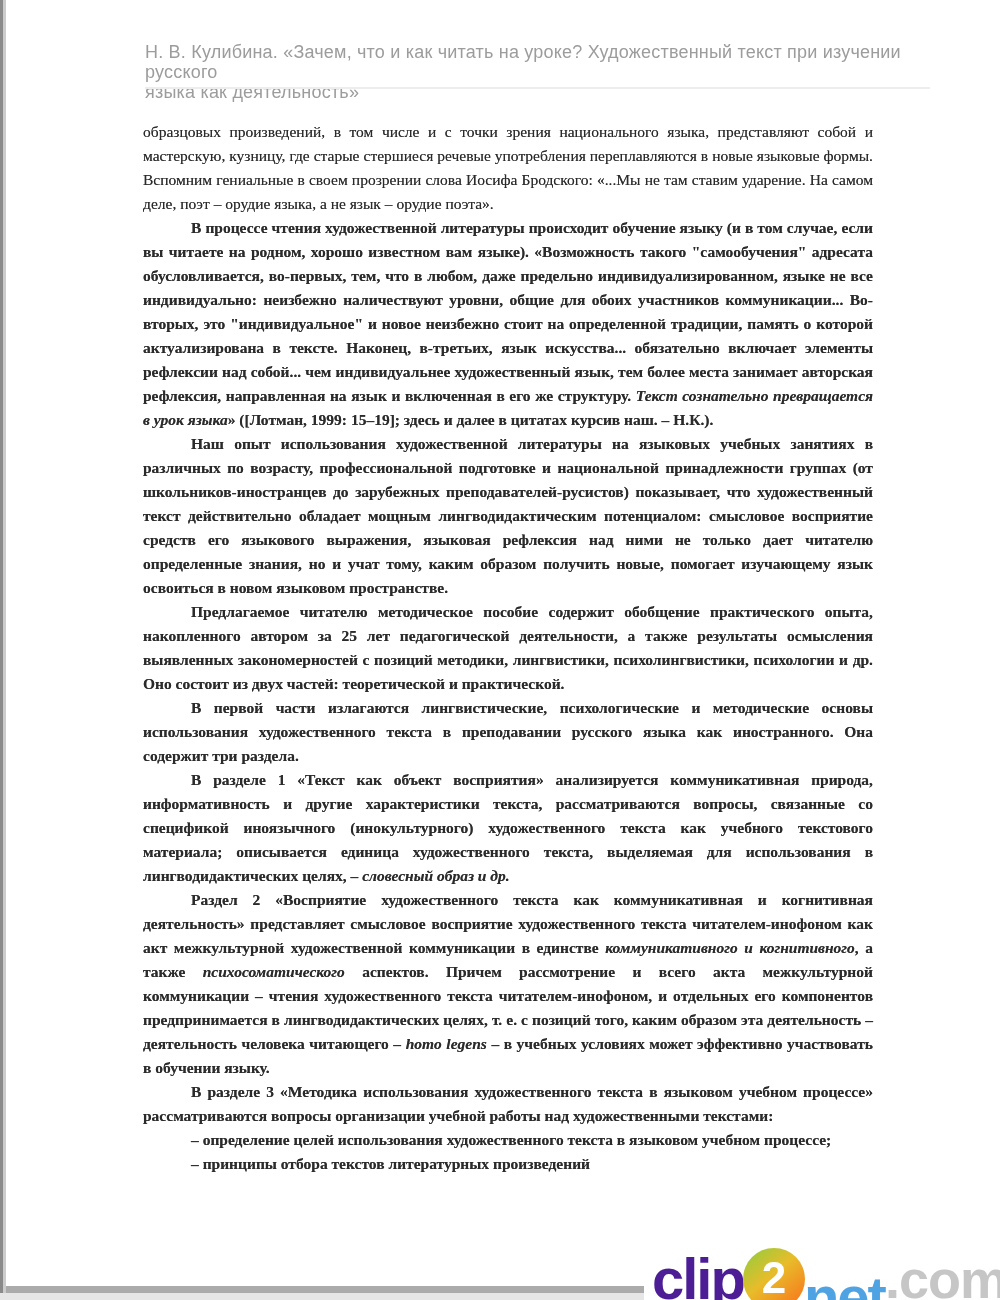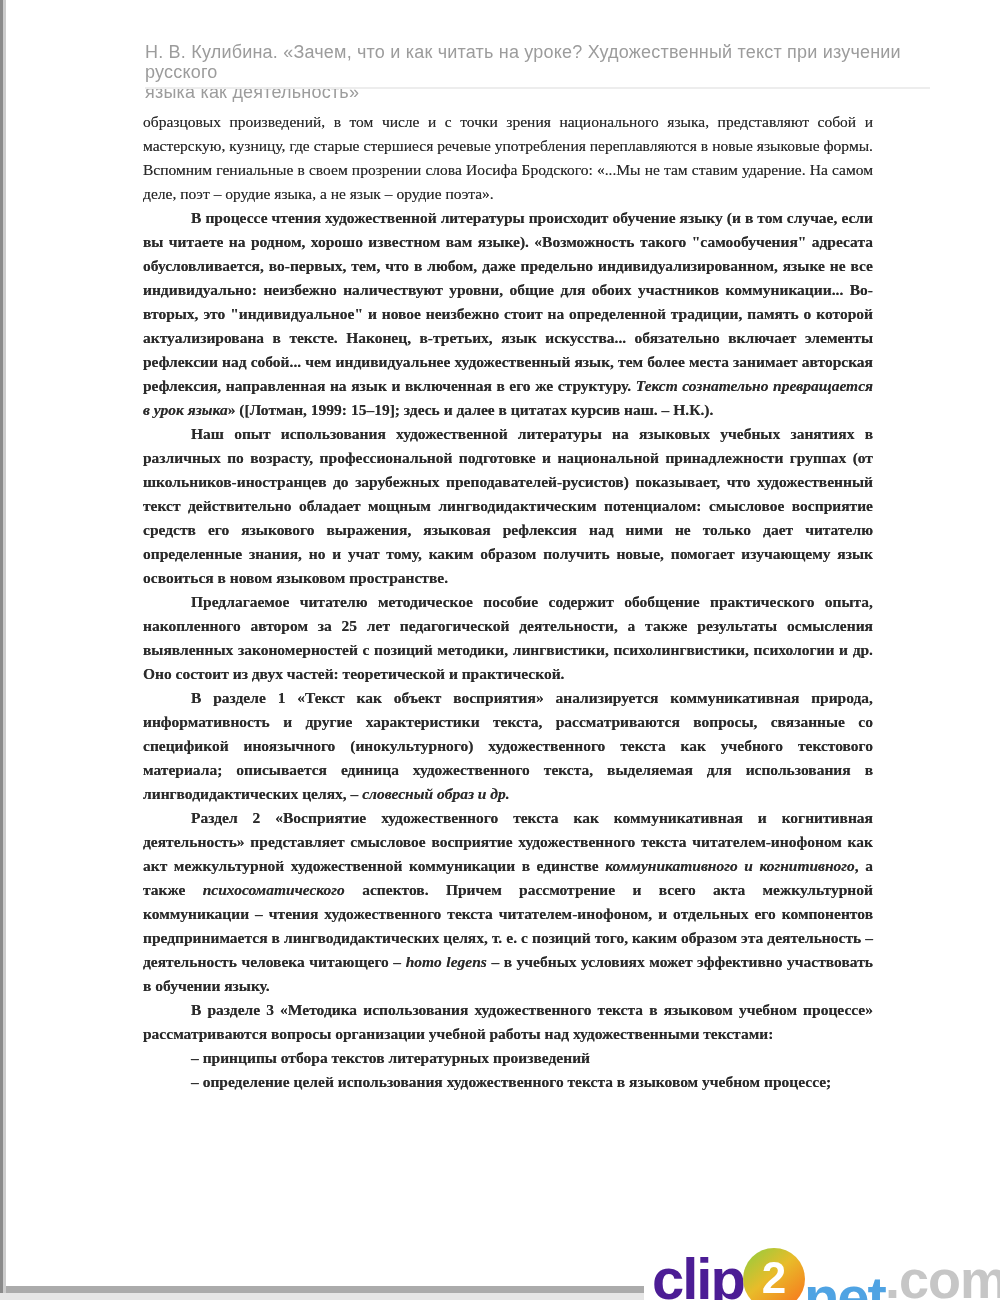--- a/index.html
+++ b/index.html
@@ -19,21 +19,21 @@
     font-size:18px; line-height:20px; letter-spacing:0.2px;
     color:#9c9c9c;
     filter: blur(0.3px);
   }
   .header-rule {
     position:absolute; left:145px; top:87px; width:785px; height:2px;
     background:#ededed;
   }
 
   .doc-body {
-    position:absolute; left:143px; top:110px; width:730px;
+    position:absolute; left:143px; top:120px; width:730px;
     color:#2b2b2b;
     font-size:15.5px; line-height:24px;
     text-align:justify;
     text-shadow:0 0 0.6px rgba(40,40,40,0.65);
     filter: blur(0.25px);
   }
   .para { margin:0; }
   .para.indent { text-indent:48px;font-weight:bold; }
 
   .bottom-bar-dark  { position:absolute; left:6px; top:1286px; width:680px; height:7px; background:#ababab; }
@@ -69,25 +69,26 @@
   <div>языка как деятельность»</div>
 </div>
 
 <div class="header-rule"></div>
 
 <div class="doc-body">
     <div class="para"><span>образцовых произведений, в том числе и с точки зрения национального языка, представляют собой и мастерскую, кузницу, где старые стершиеся речевые употребления переплавляются в новые языковые формы. Вспомним гениальные в своем прозрении слова Иосифа Бродского: «...Мы не там ставим ударение. На самом деле, поэт – орудие языка, а не язык – орудие поэта».</span></div>
     <div class="para indent"><span>В процессе чтения художественной литературы происходит обучение языку (и в том случае, если вы читаете на родном, хорошо известном вам языке). «Возможность такого "самообучения" адресата обусловливается, во-первых, тем, что в любом, даже предельно индивидуализированном, языке не все индивидуально: неизбежно наличествуют уровни, общие для обоих участников коммуникации... Во-вторых, это "индивидуальное" и новое неизбежно стоит на определенной традиции, память о которой актуализирована в тексте. Наконец, в-третьих, язык искусства... обязательно включает элементы рефлексии над собой... чем индивидуальнее художественный язык, тем более места занимает авторская рефлексия, направленная на язык и включенная в его же структуру. </span><span style="font-style: italic;">Текст сознательно превращается в урок языка</span><span>» ([Лотман, 1999: 15–19]; здесь и далее в цитатах курсив наш. – Н.К.).</span></div>
     <div class="para indent"><span>Наш опыт использования художественной литературы на языковых учебных занятиях в различных по возрасту, профессиональной подготовке и национальной принадлежности группах (от школьников-иностранцев до зарубежных преподавателей-русистов) показывает, что художественный текст действительно обладает мощным лингводидактическим потенциалом: смысловое восприятие средств его языкового выражения, языковая рефлексия над ними не только дает читателю определенные знания, но и учат тому, каким образом получить новые, помогает изучающему язык освоиться в новом языковом пространстве.</span></div>
     <div class="para indent"><span>Предлагаемое читателю методическое пособие содержит обобщение практического опыта, накопленного автором за 25 лет педагогической деятельности, а также результаты осмысления выявленных закономерностей с позиций методики, лингвистики, психолингвистики, психологии и др. Оно состоит из двух частей: теоретической и практической.</span></div>
+    <div class="para indent"><span>В первой части излагаются лингвистические, психологические и методические основы использования художественного текста в преподавании русского языка как иностранного. Она содержит три раздела.</span></div>
     <div class="para indent"><span>В разделе 1 «Текст как объект восприятия» анализируется коммуникативная природа, информативность и другие характеристики текста, рассматриваются вопросы, связанные со спецификой иноязычного (инокультурного) художественного текста как учебного текстового материала; описывается единица художественного текста, выделяемая для использования в лингводидактических целях, – </span><span style="font-style: italic;">словесный образ и др.</span></div>
     <div class="para indent"><span>Раздел 2 «Восприятие художественного текста как коммуникативная и когнитивная деятельность» представляет смысловое восприятие художественного текста читателем-инофоном как акт межкультурной художественной коммуникации в единстве </span><span style="font-style: italic;">коммуникативного и когнитивного</span><span>, а также </span><span style="font-style: italic;">психосоматического</span><span> аспектов. Причем рассмотрение и всего акта межкультурной коммуникации – чтения художественного текста читателем-инофоном, и отдельных его компонентов предпринимается в лингводидактических целях, т. е. с позиций того, каким образом эта деятельность – деятельность человека читающего – </span><span style="font-style: italic;">homo legens</span><span> – в учебных условиях может эффективно участвовать в обучении языку.</span></div>
     <div class="para indent"><span>В разделе 3 «Методика использования художественного текста в языковом учебном процессе» рассматриваются вопросы организации учебной работы над художественными текстами:</span></div>
+    <div class="para indent"><span>– определение целей использования художественного текста в языковом учебном процессе;</span></div>
     <div class="para indent"><span>– принципы отбора текстов литературных произведений</span></div>
-    <div class="para indent"><span>– определение целей использования художественного текста в языковом учебном процессе;</span></div>
   </div>
 
 <div class="bottom-bar-dark"></div>
 <div class="bottom-bar-light"></div>
 
 <div class="watermark">
   <span class="wm-word" style="color: #4c1d95;">clip</span>
   <span class="wm-badge" style="background: linear-gradient(140deg, rgb(155, 203, 60) 8%, rgb(232, 188, 42) 45%, rgb(245, 130, 31) 85%);">
     <span class="wm-two">2</span>
   </span>

